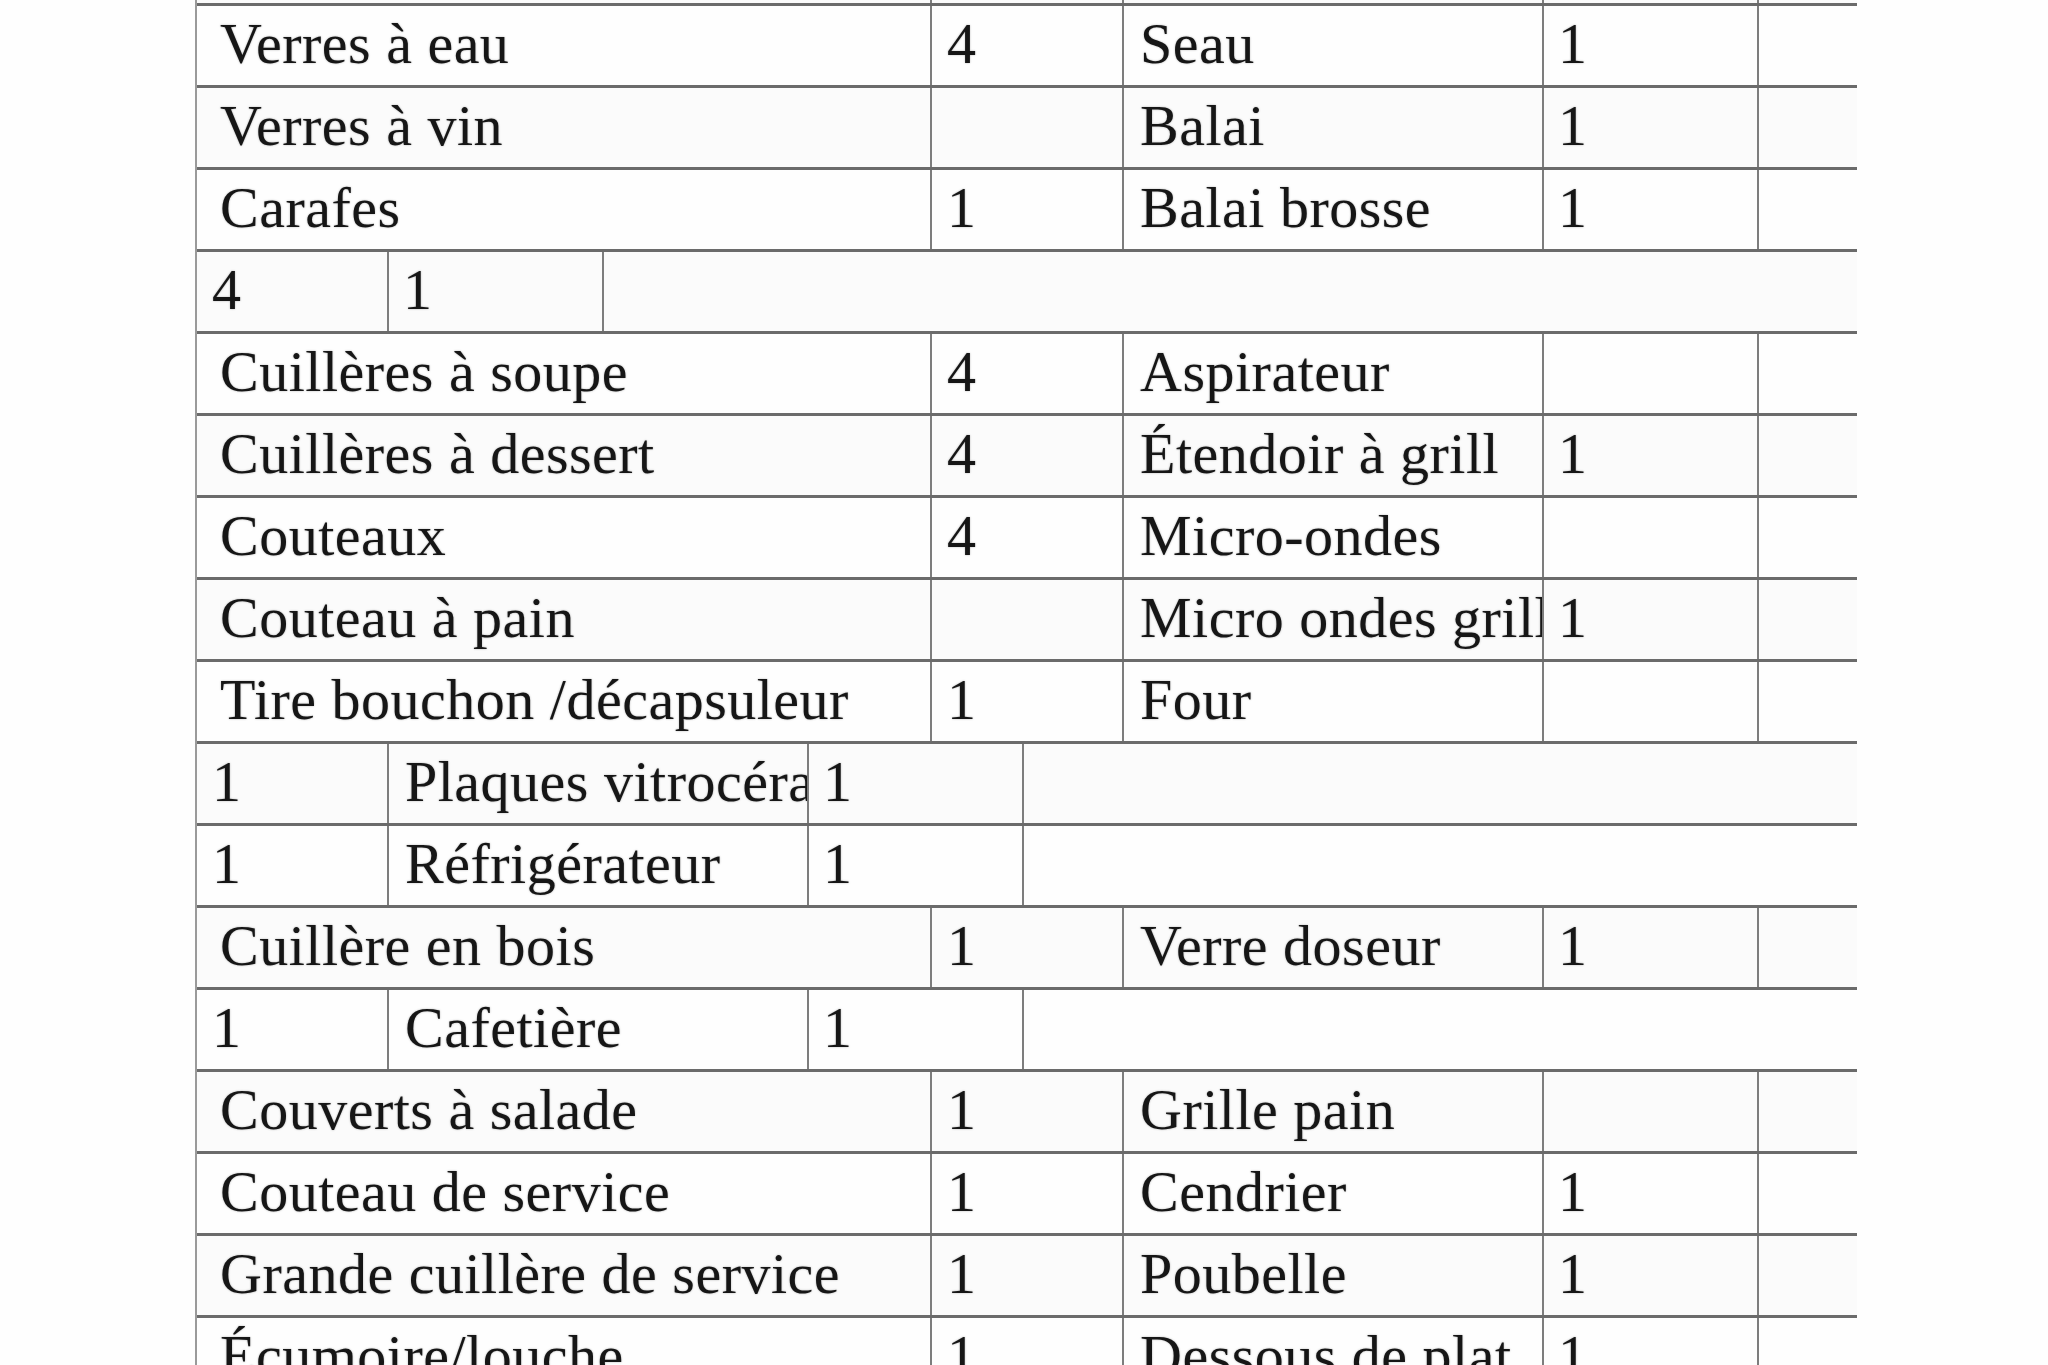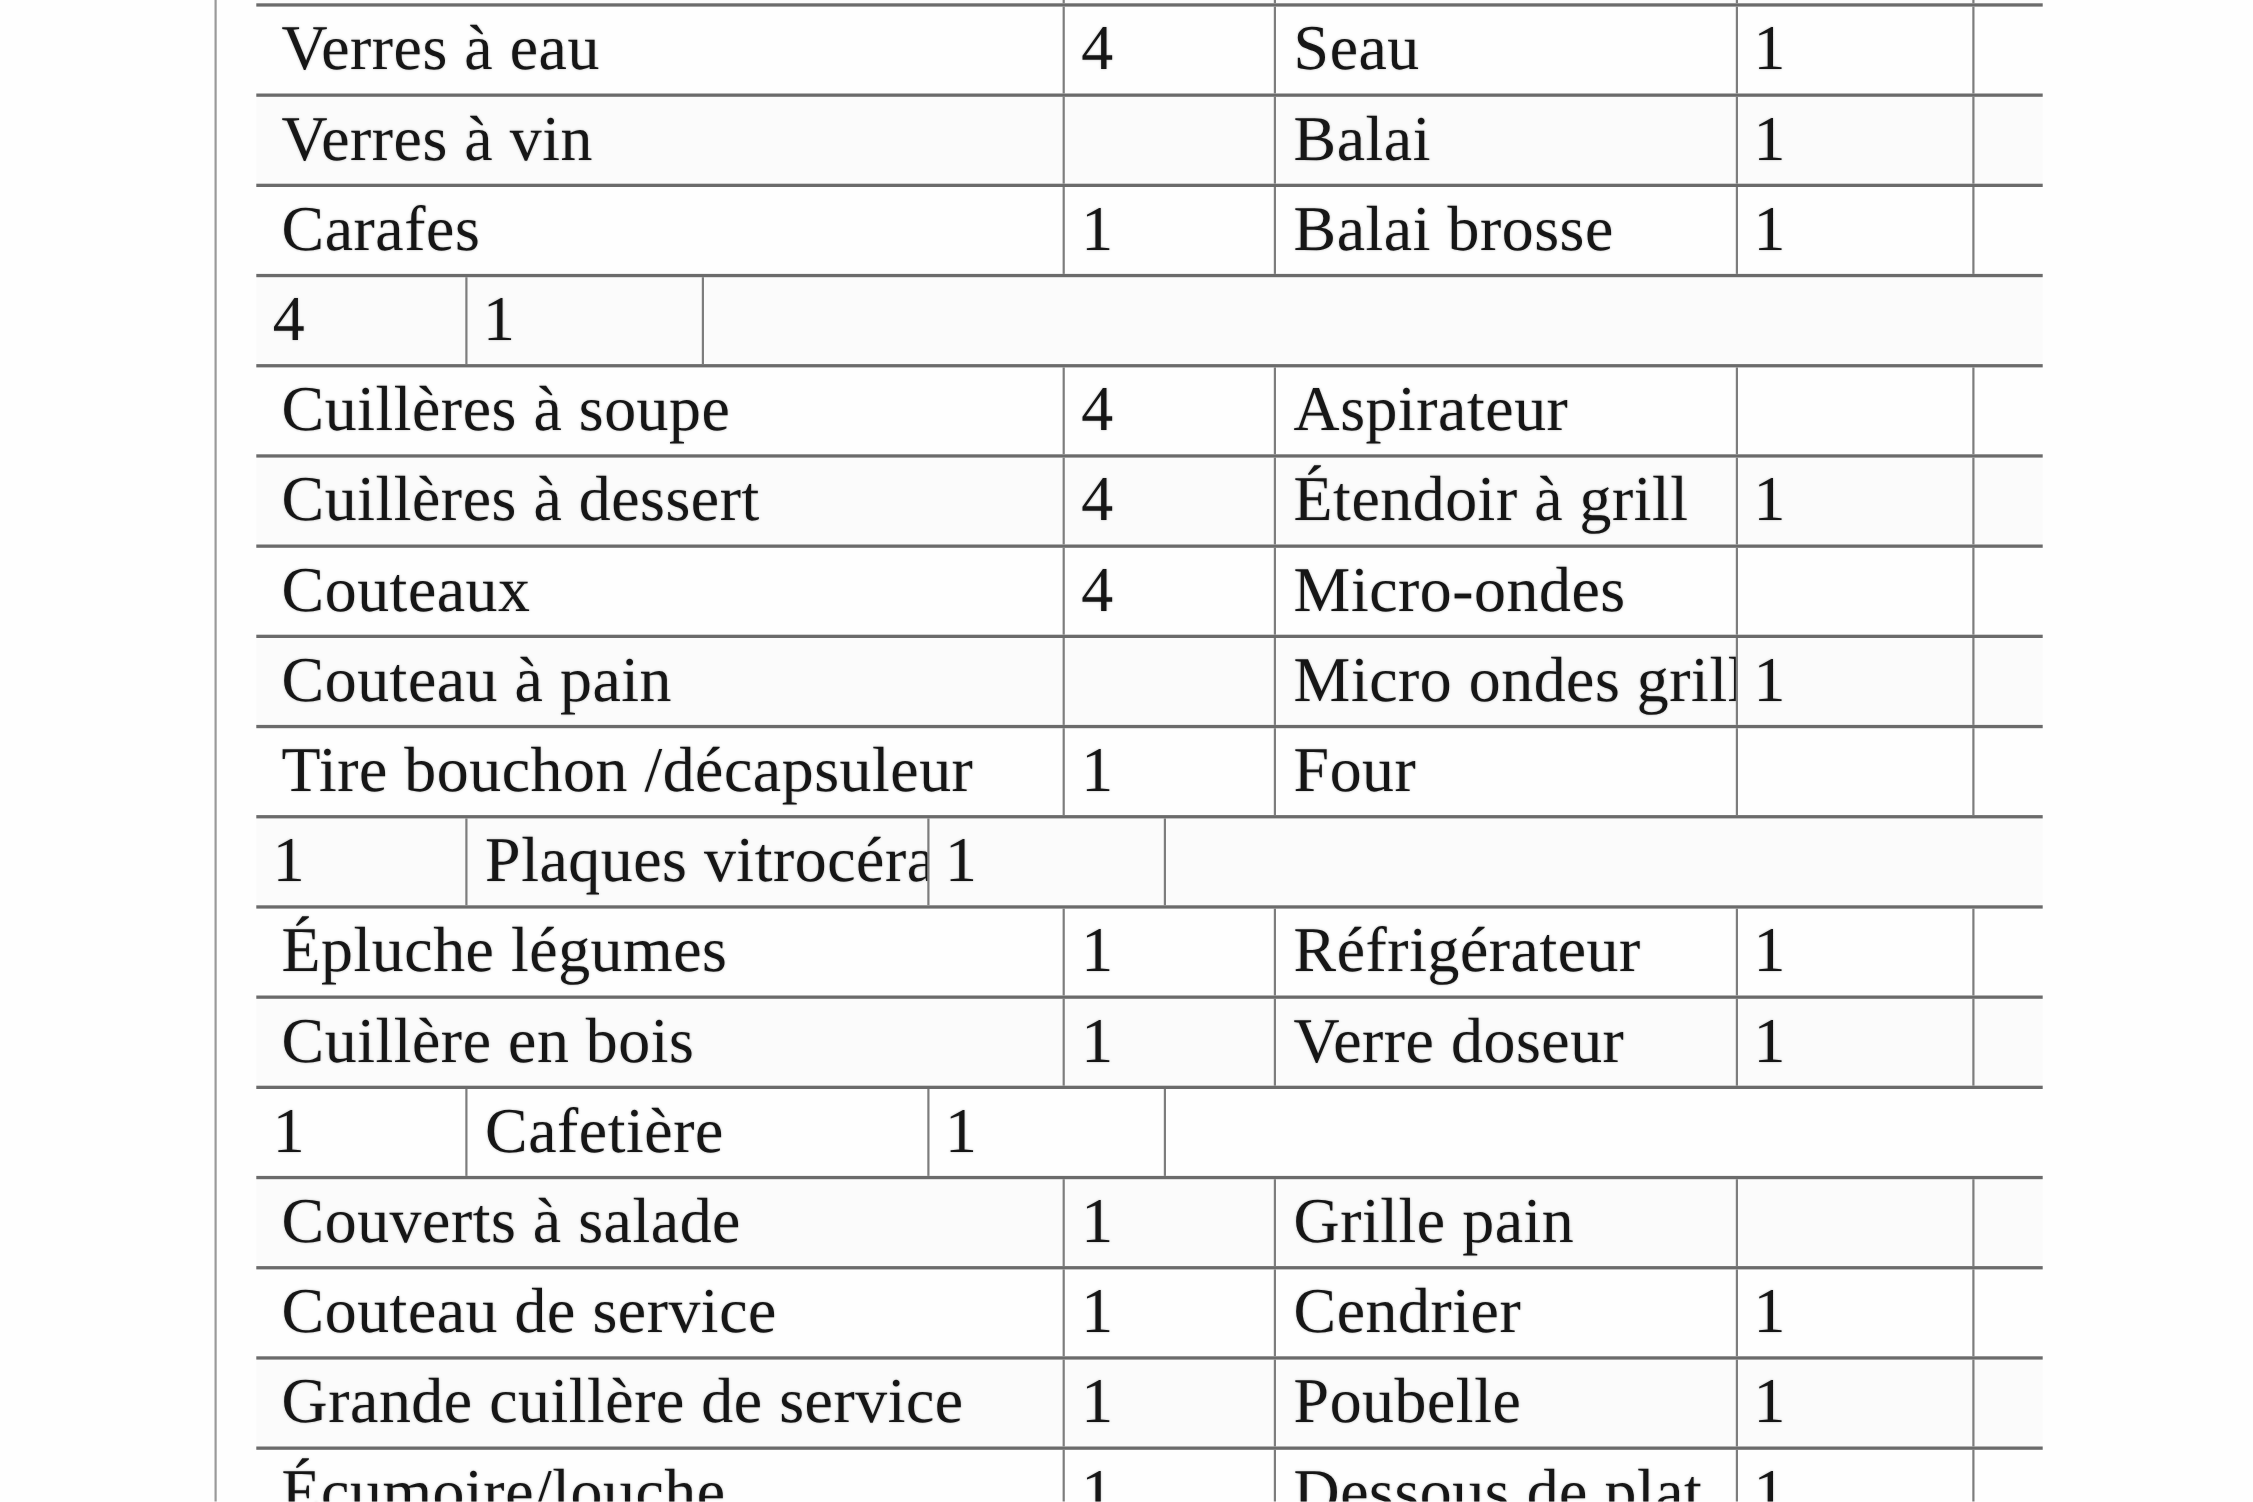--- a/index.html
+++ b/index.html
@@ -23,21 +23,20 @@
     left:195px;
     top:-76px;               
     width:1662px;
     border-left:2px solid #9a9a9a;
     background:transparent;
   }
   .row{
     display:flex;
     height:82px;
     border-bottom:3px solid var(--grid-h);
-    margin-left:36px;
   }
   .cell{
     display:flex;
     align-items:center;
     height:100%;
     border-right:2px solid var(--grid-v);
     overflow:hidden;
     white-space:nowrap;
   }
   .c1{ width:735px; padding-left:23px; }
@@ -210,23 +209,20 @@
         </div>
     <div class="cell c3">
           <span>Plaques vitrocéramique</span>
         </div>
     <div class="cell c4">
           <span>1</span>
         </div>
   </div>
 
   <div class="row">
-    <div class="cell c1">
-          <span>Épluche légumes</span>
-        </div>
     <div class="cell c2">
           <span>1</span>
         </div>
     <div class="cell c3">
           <span>Réfrigérateur</span>
         </div>
     <div class="cell c4">
           <span>1</span>
         </div>
   </div>

